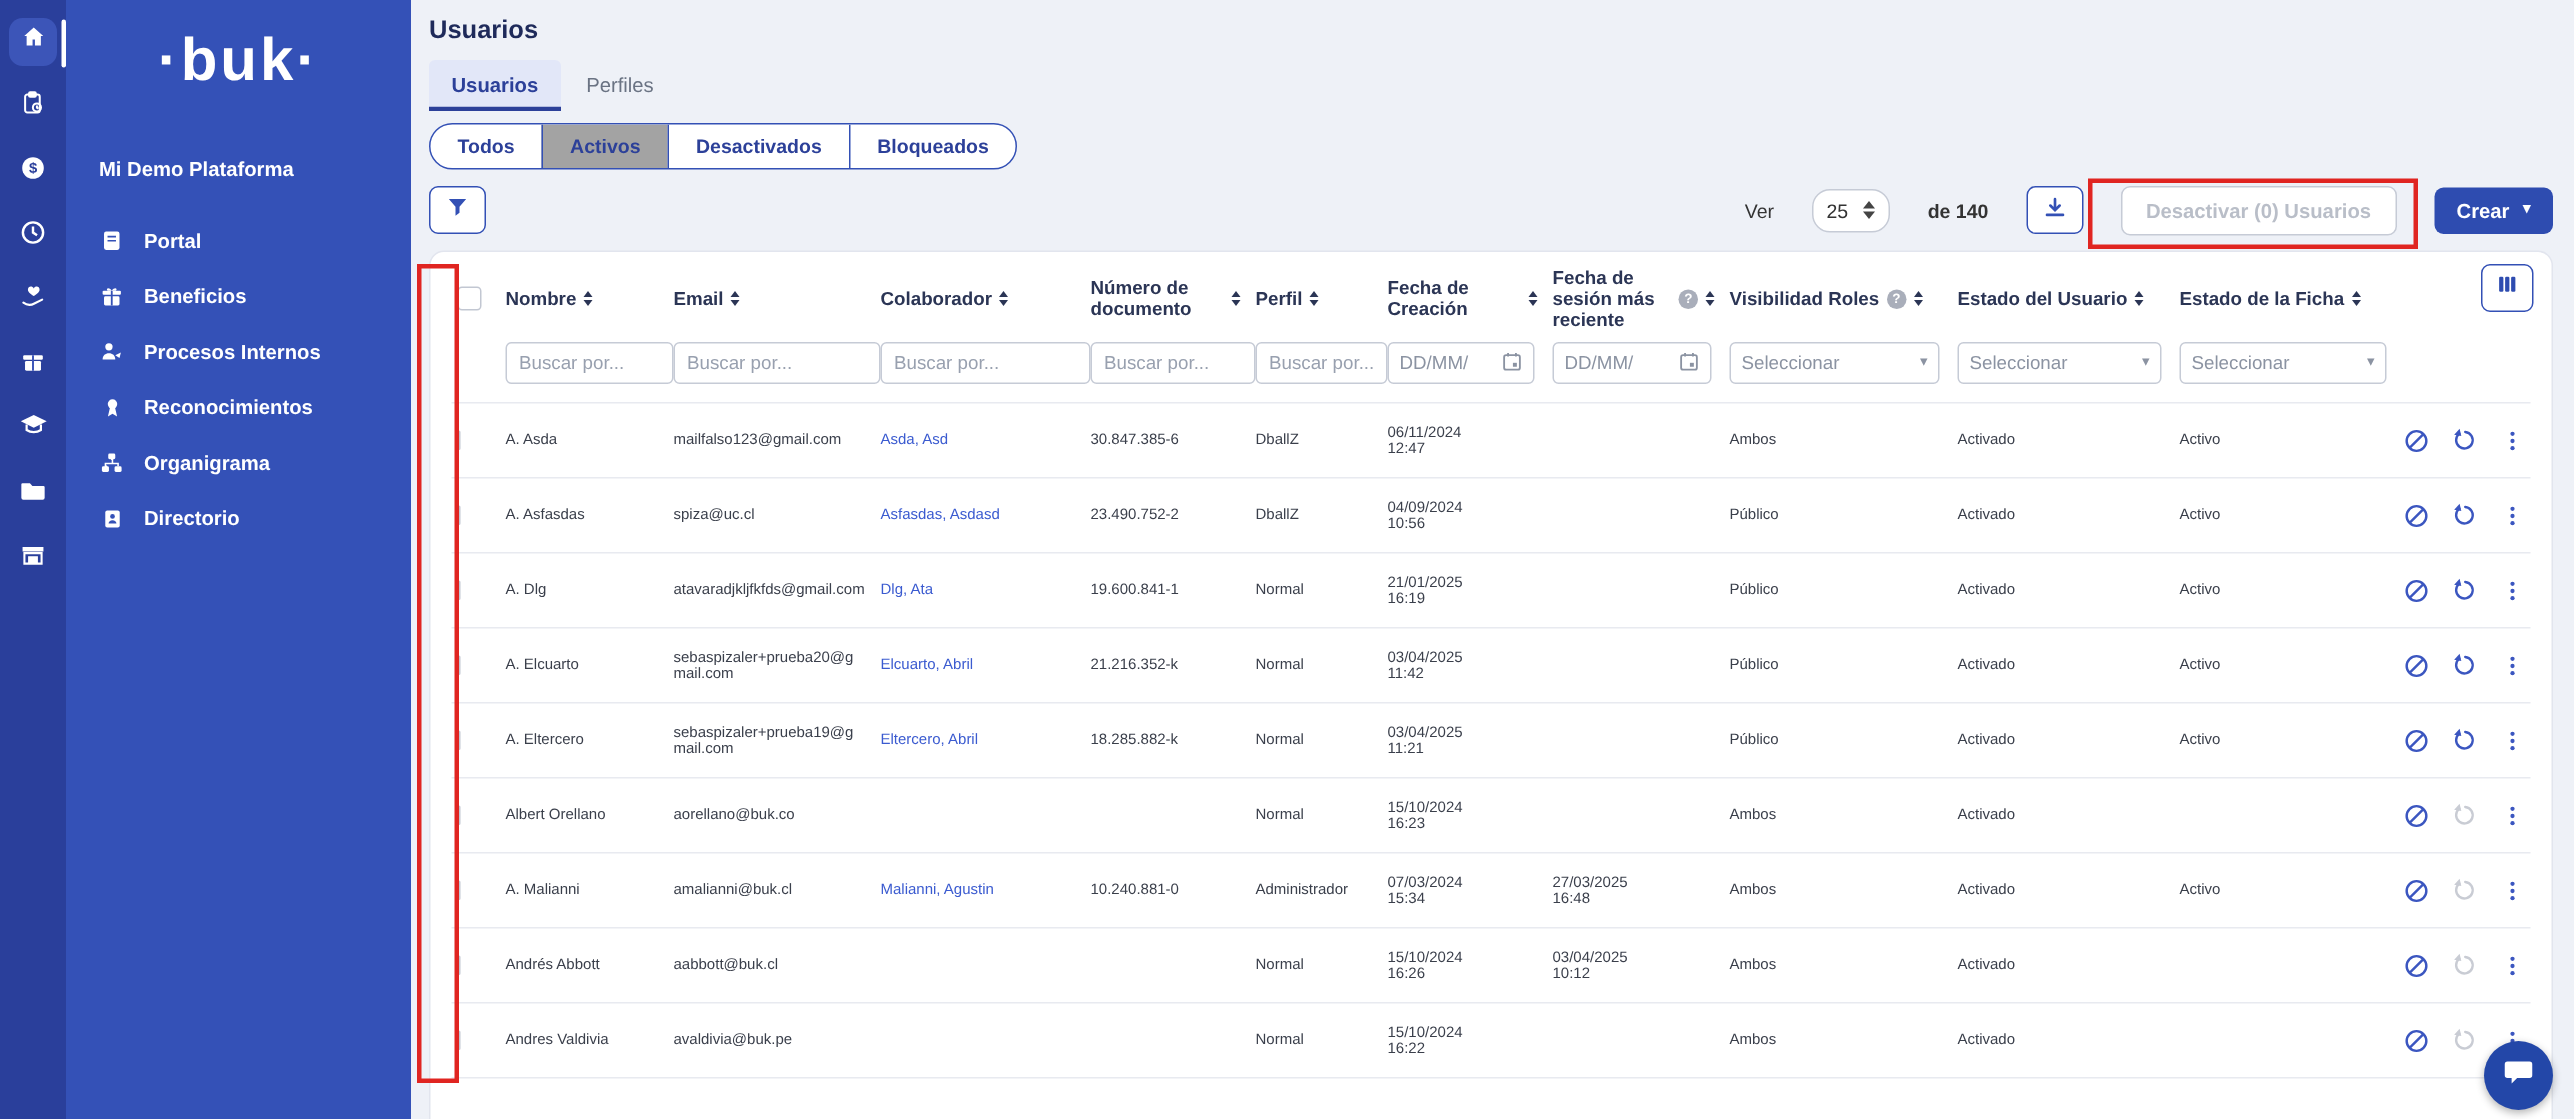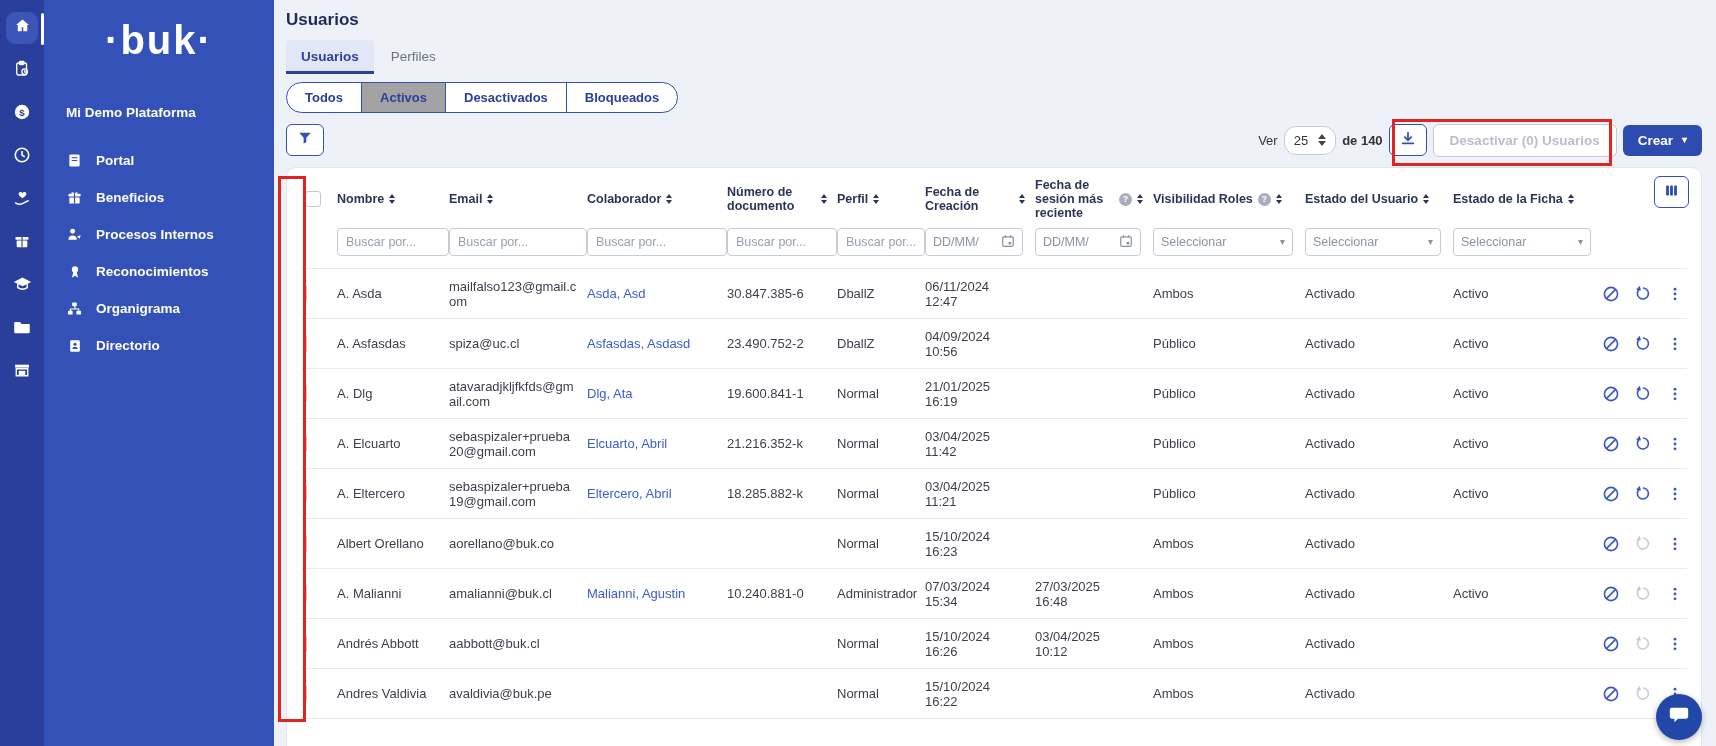--- a/index.html
+++ b/index.html
@@ -29,21 +29,21 @@
 
   .chips-row { margin-top:8px; }
   .chips { display:inline-flex; border:1px solid #3350b5; border-radius:18px; overflow:hidden; background:#fff; }
   .chip { padding:7px 18px; font-size:13px; font-weight:bold; color:#2c4099; border-left:1px solid #3350b5; cursor:pointer; }
   .chip:first-child { border-left:none; }
   .chip.active { background:#a3a3a3; }
 
   .controls { display:flex; align-items:center; margin-top:10px; height:34px; }
   .icon-btn { height:32px; border:1px solid #3350b5; border-radius:6px; background:#fff; display:flex; align-items:center; justify-content:center; cursor:pointer; color:#3350b5; }
   .filter-btn { width:38px; }
-  .right-controls { margin-left:auto; display:flex; align-items:center; gap:6px; font-size:13px; color:#333; }
+  .right-controls { margin-left:auto; display:flex; align-items:center; gap:25px; font-size:13px; color:#333; }
   .pagesize { display:flex; align-items:center; gap:10px; border:1px solid #c6cbd6; border-radius:12px; padding:6px 9px; background:#fff; cursor:pointer; }
   .stepper { display:flex; flex-direction:column; gap:2px; }
   .tri-up { width:0; height:0; border-left:4px solid transparent; border-right:4px solid transparent; border-bottom:5px solid #444; }
   .tri-down { width:0; height:0; border-left:4px solid transparent; border-right:4px solid transparent; border-top:5px solid #444; }
   .total { font-weight:bold; }
   .download-btn { width:38px; }
   .deactivate-btn { border:1px solid #c6cbd6; color:#b9bec8; background:#fff; padding:8px 16px; border-radius:6px; font-size:13.5px; font-weight:bold; cursor:default; }
   .create-btn { background:#2e4cb0; color:#fff; border:none; padding:8px 15px; border-radius:6px; font-weight:bold; font-size:13.5px; display:flex; align-items:center; gap:9px; cursor:pointer; }
   .caret { font-size:10px; line-height:1; }
 
@@ -54,21 +54,21 @@
   .th { display:flex; align-items:center; gap:5px; padding-right:10px; }
   .sort { display:flex; flex-direction:column; gap:2px; flex:none; cursor:pointer; }
   .sort .tri-up { border-bottom-color:#2b3555; border-left-width:3.5px; border-right-width:3.5px; border-bottom-width:4.5px; }
   .sort .tri-down { border-top-color:#2b3555; border-left-width:3.5px; border-right-width:3.5px; border-top-width:4.5px; }
   .help { width:13px; height:13px; border-radius:50%; background:#a9aeba; color:#fff; font-size:9px; font-weight:bold; display:inline-flex; align-items:center; justify-content:center; flex:none; }
   .tfilter { padding:2px 0 12px; }
   .tfilter > * { margin-right:12px; }
   input.search { width:100%; height:28px; border:1px solid #c6cbd6; border-radius:4px; padding:0 8px; font-size:12.5px; color:#555; background:#fff; }
   input.search::placeholder { color:#98a0af; }
   .date-box, .select-box { display:flex; align-items:center; justify-content:space-between; border:1px solid #c6cbd6; border-radius:4px; height:28px; padding:0 7px; color:#8b93a2; font-size:12.5px; background:#fff; cursor:pointer; }
-  .trow { border-top:1px solid #e8eaf0; min-height:50px; font-size:13px; color:#3a3f4b; }
+  .trow { border-top:1px solid #e8eaf0; min-height:50px; font-size:10px; color:#3a3f4b; }
   .cell { padding-right:10px; }
   .cell.email { overflow-wrap:anywhere; }
   .link { color:#3b5bd0; cursor:pointer; }
   .checkbox { width:16px; height:16px; border:1.5px solid #c2c7d2; border-radius:3px; background:#fff; margin-left:4px; cursor:pointer; }
   .actions { display:flex; align-items:center; justify-content:flex-end; gap:15px; padding-right:4px; }
   .act { color:#3b56c0; display:flex; cursor:pointer; }
   .act.disabled { color:#c9ccd4; cursor:default; }
   .trow.partial { align-items:start; border-top:1px solid #e8eaf0; }
   .trow.partial .cell { padding-top:7px;margin-top:22px; }
   .cols-btn { position:absolute; top:8px; right:12px; width:35px; }

